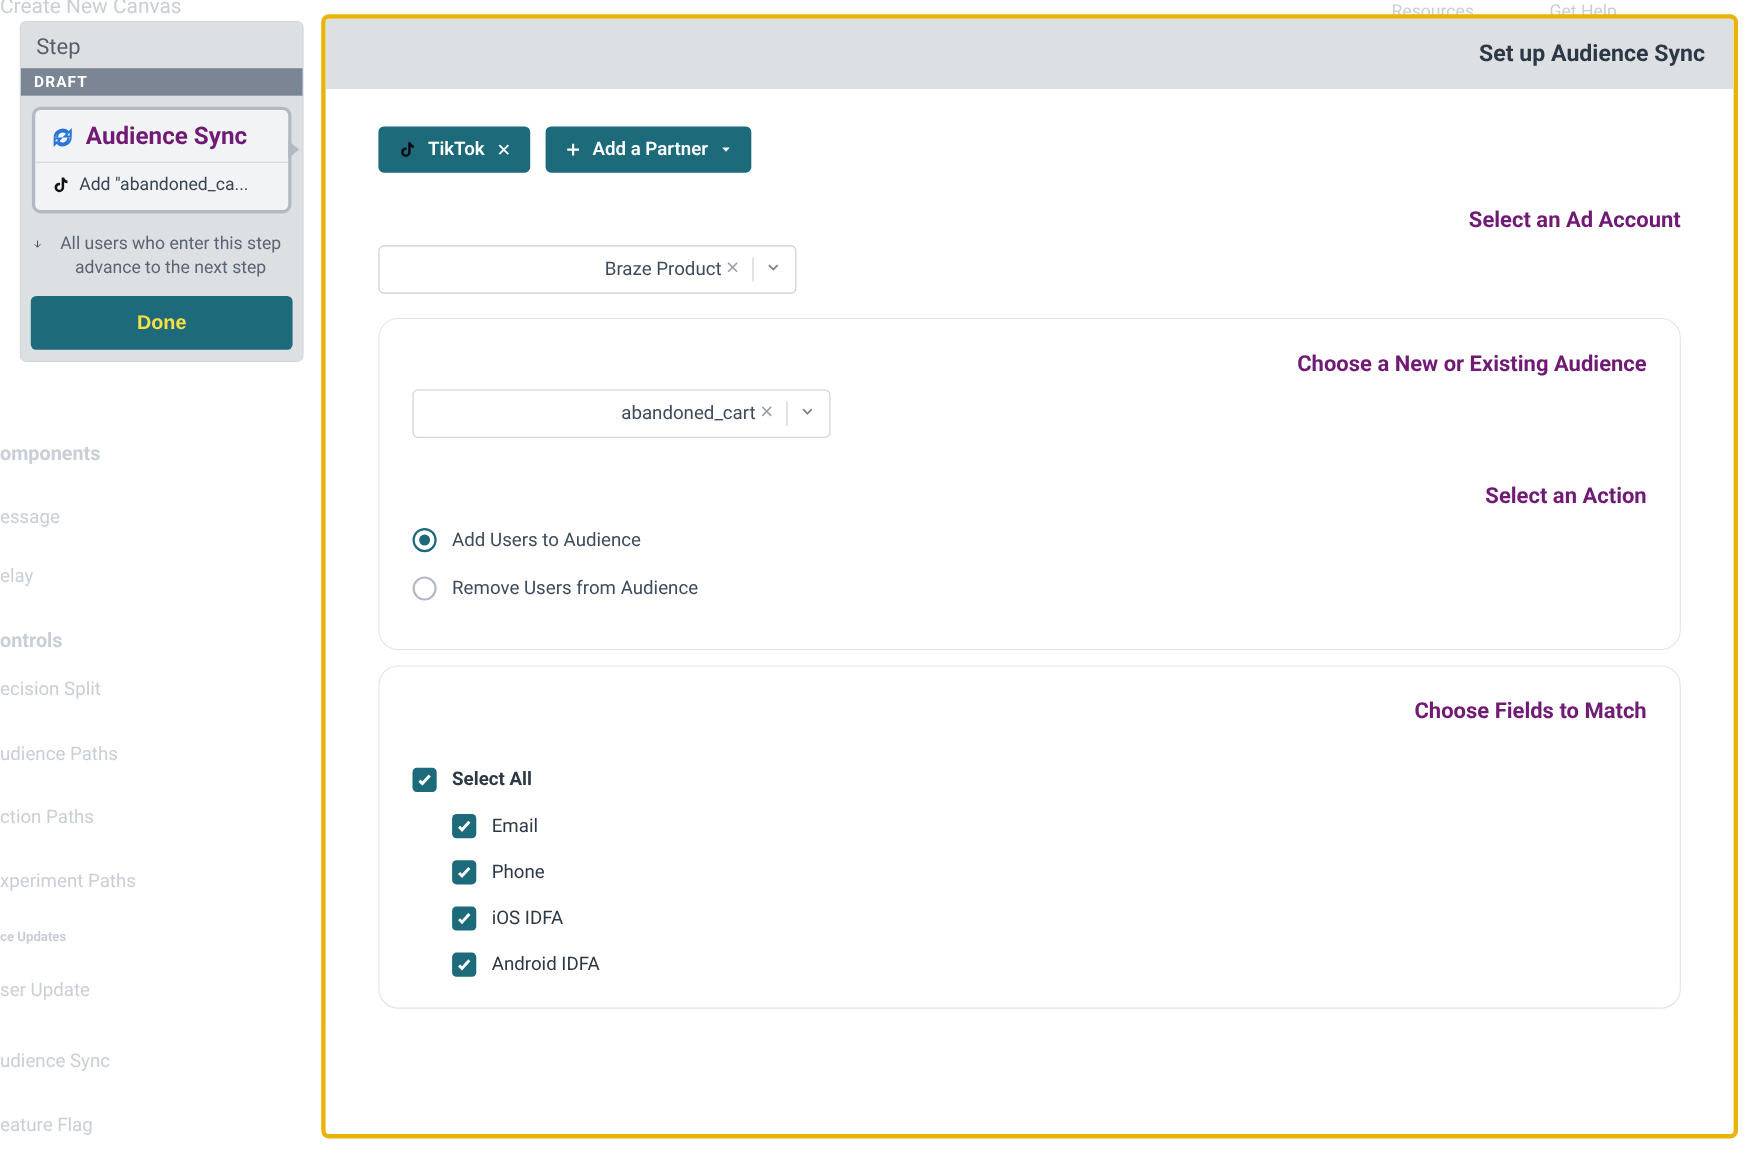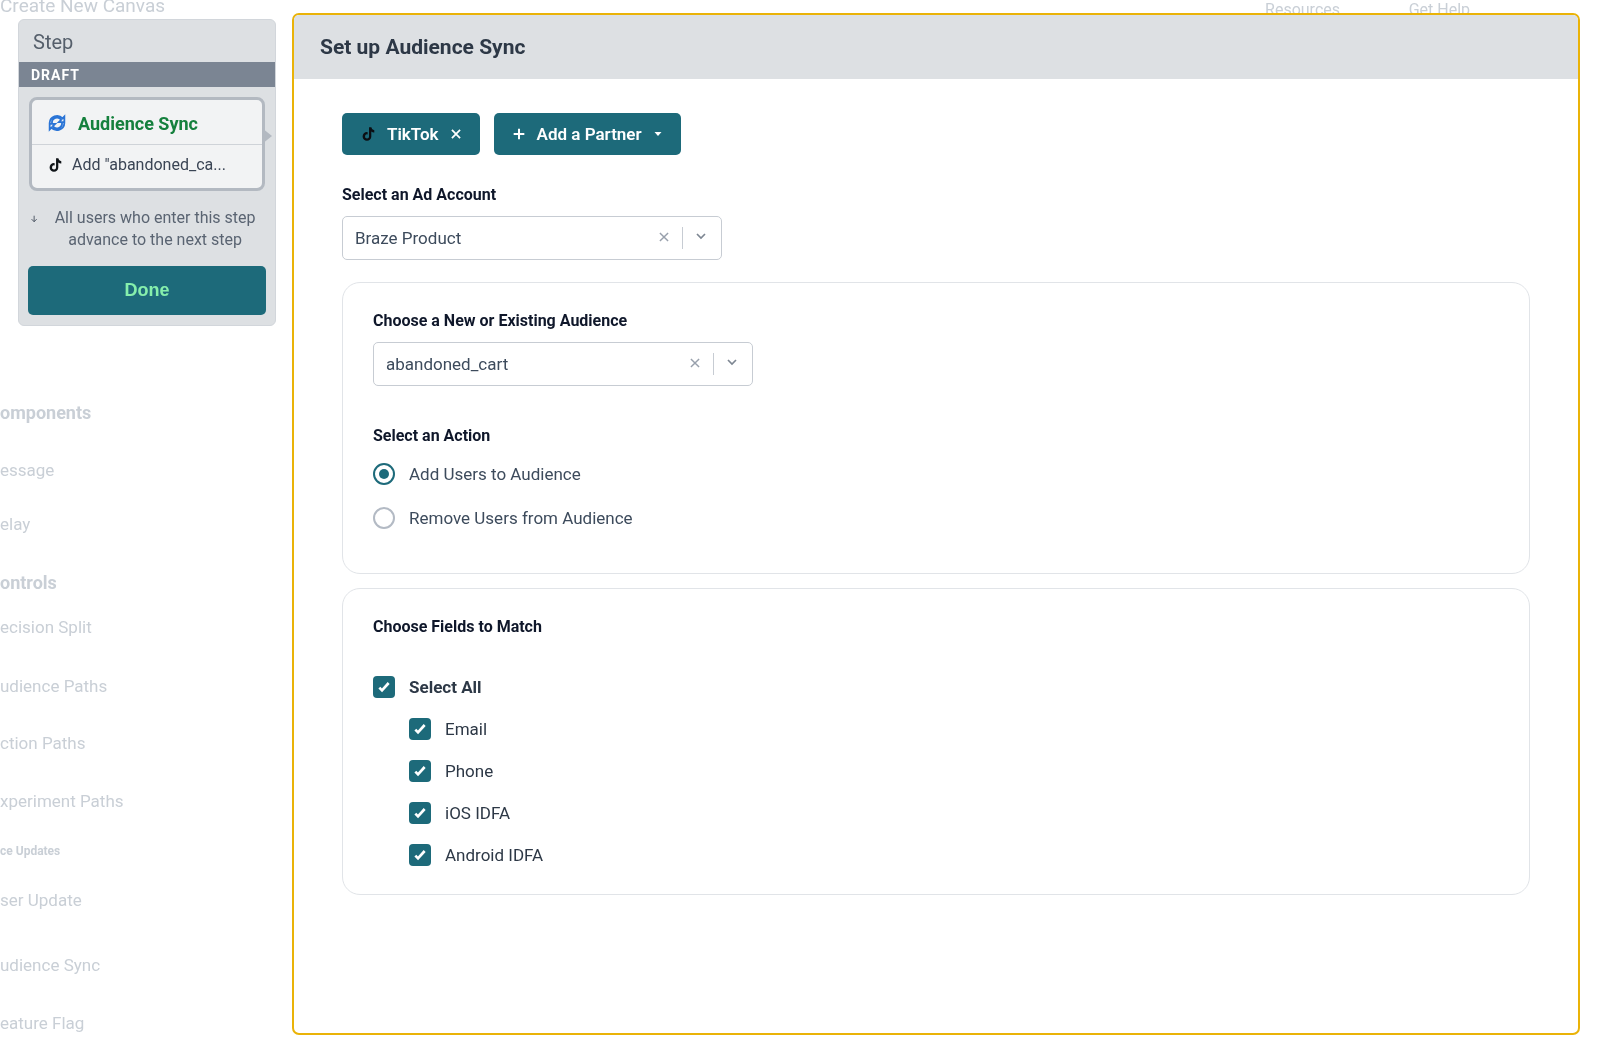--- a/index.html
+++ b/index.html
@@ -73,22 +73,22 @@
       align-items: center;
       gap: 8px;
       padding: 10px 14px 14px;
     }
     .sync-icon {
       width: 22px; height: 22px;
       flex: none;
     }
     .audsync-text {
       font-weight: 700;
-      color: #15803d;
-      font-size: 18px;
+      color: #701a75;
+      font-size: 22px;
     }
     .tiktok-icon-mini {
       width: 18px; height: 18px;
       flex: none;
     }
     .add-abandoned {
       color: #3a4454;
       font-size: 16px;
       white-space: nowrap;
       overflow: hidden;
@@ -104,41 +104,42 @@
       font-size: 16px;
       color: #5a6472;
       line-height: 1.35;
       text-align: center;
     }
     .done-btn {
       display: block;
       width: calc(100% - 18px);
       margin: 0 auto 10px;
       background: #1d6a7a;
-      color: #86efac;
+      color: #fde047;
       font-weight: 700;
       font-size: 18px;
       text-align: center;
       padding: 14px 0;
       border-radius: 5px;
       cursor: pointer;
       border: none;
     }
 
     
     .main-panel {
       position: absolute;
       left: 292px;
       top: 13px;
       width: 1288px;
       height: 1022px;
       background: #ffffff;
-      border: 2px solid #eab308;
+      border: 4px solid #eab308;
       border-radius: 7px;
       overflow: hidden;
+      text-align: right;
     }
     .main-header {
       background: #dde0e3;
       padding: 20px 26px;
       font-size: 21px;
       font-weight: 700;
       color: #2d3846;
     }
     .main-body {
       padding: 34px 48px 0 48px;
@@ -158,22 +159,22 @@
       gap: 10px;
       font-weight: 600;
       font-size: 17px;
       cursor: pointer;
     }
     .pill .x-icon, .pill .plus-icon, .pill .down-caret {
       display: inline-flex;
     }
     .field-label {
       font-weight: 700;
-      font-size: 16px;
-      color: #0f172a;
+      font-size: 20px;
+      color: #701a75;
       margin-bottom: 12px;
     }
     .select-box {
       width: 380px;
       border: 1px solid #c7ccd3;
       border-radius: 5px;
       display: flex;
       align-items: center;
       padding: 10px 12px;
       font-size: 17px;

